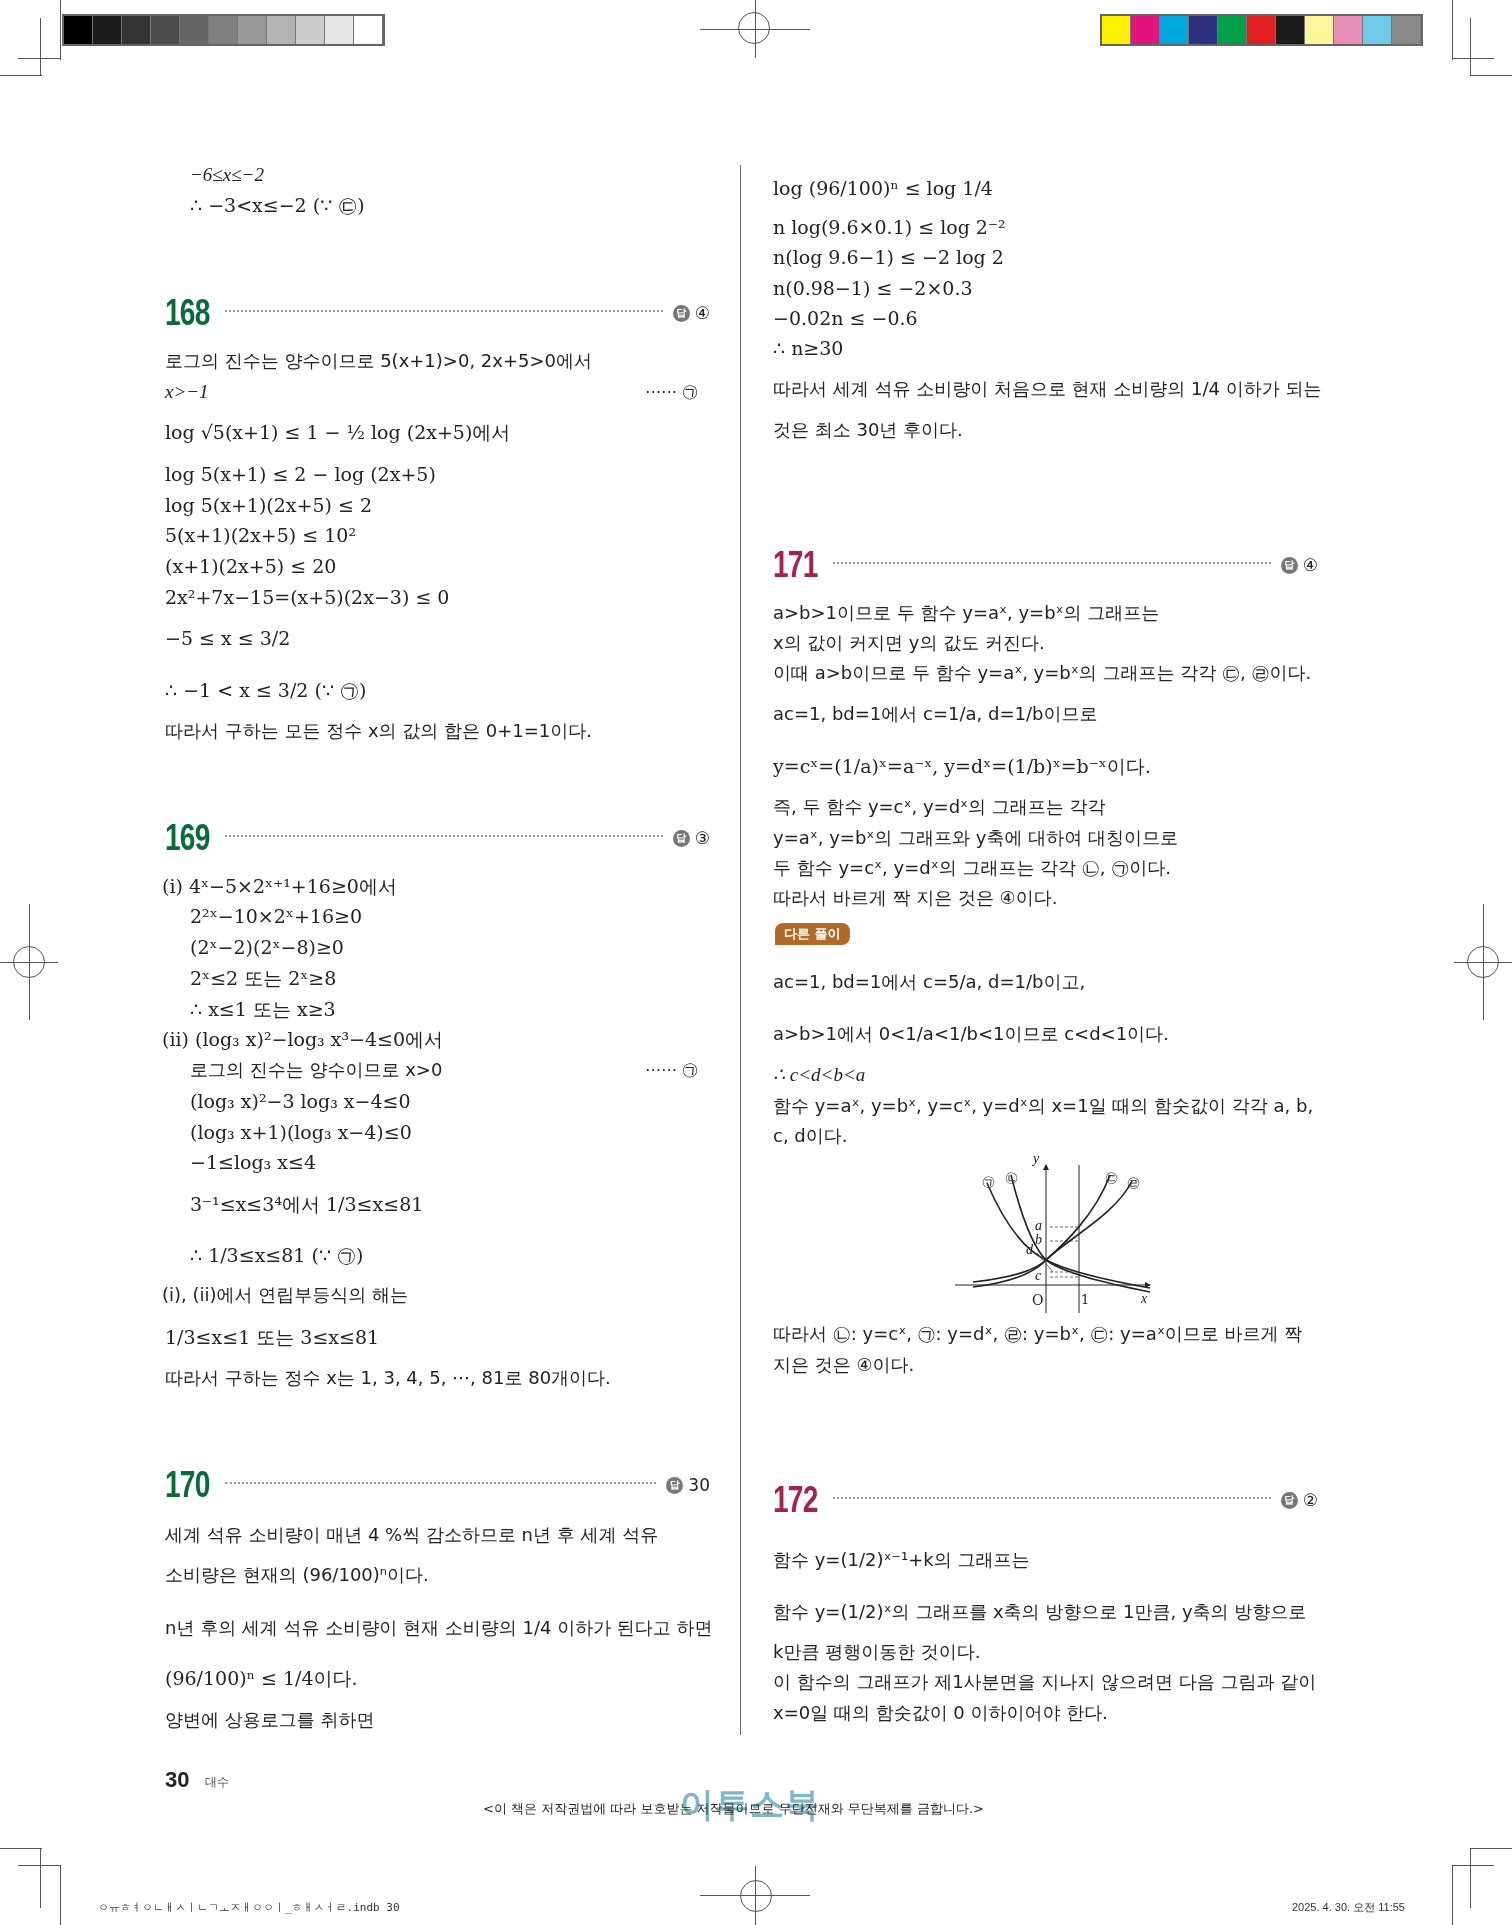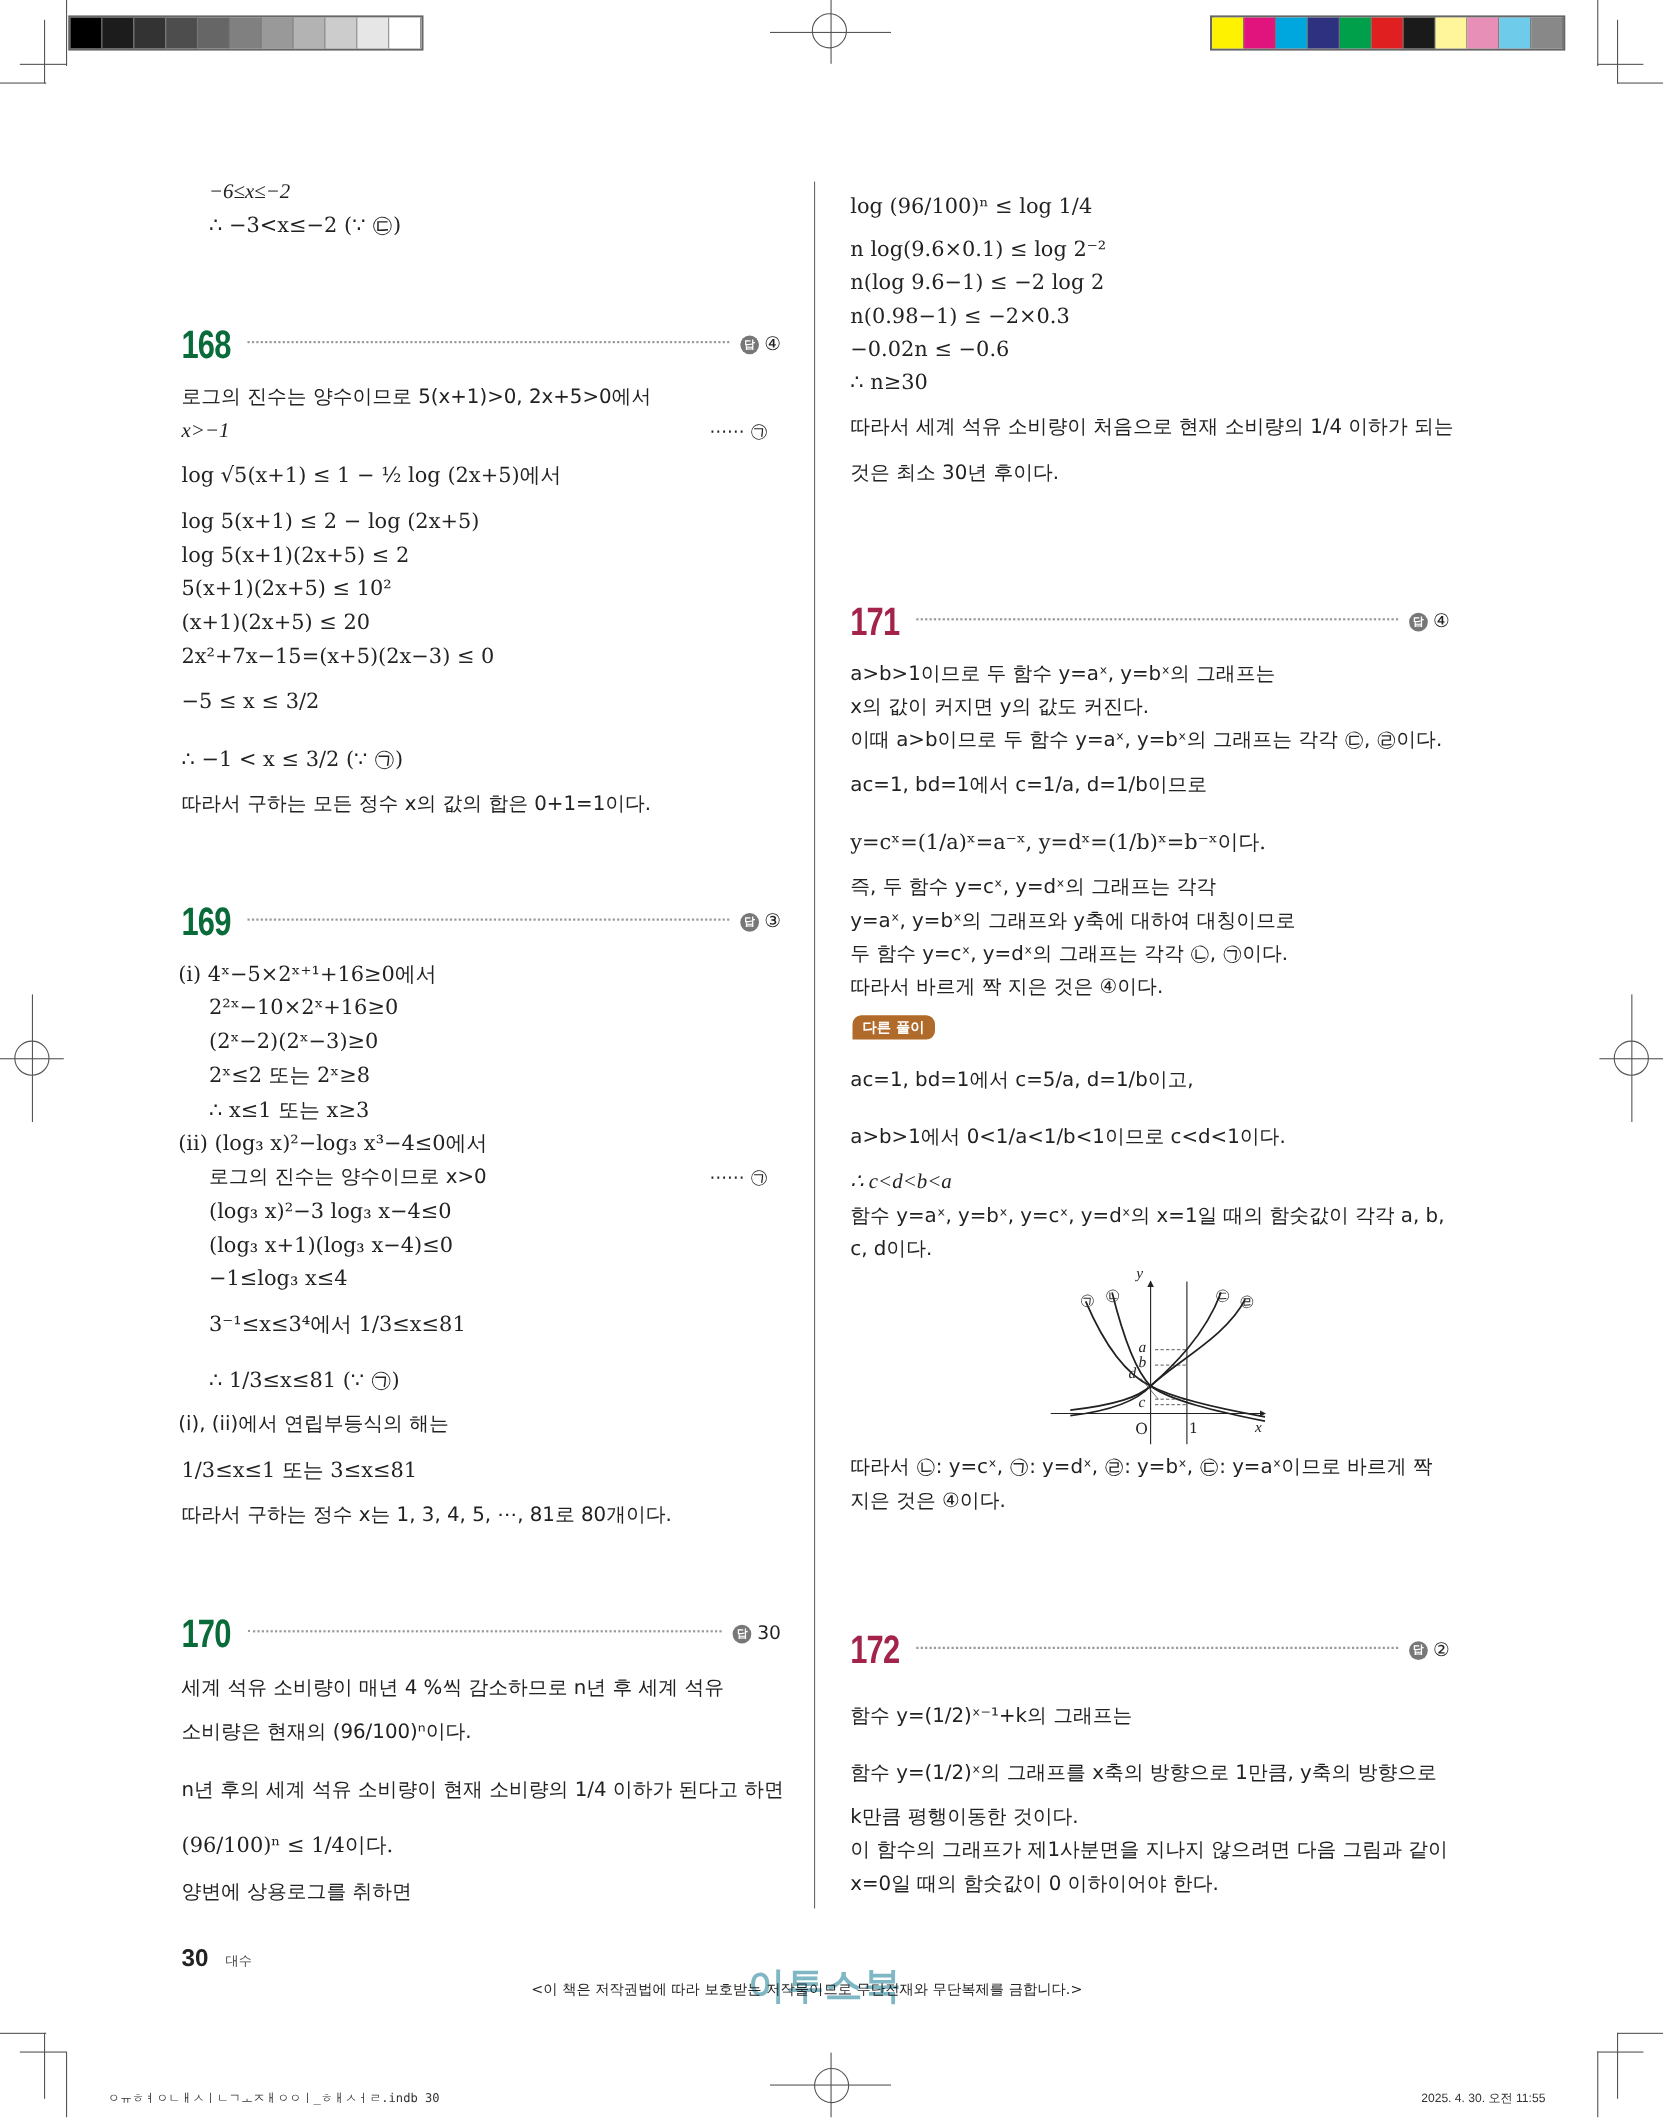--- a/index.html
+++ b/index.html
@@ -124,21 +124,21 @@
   <div class="line hangul" style="left:165px;top:719px;">따라서 구하는 모든 정수 x의 값의 합은 0+1=1이다.</div>
 
   <div class="phead" style="left:165px;top:818px;width:545px;">
     <span class="pnum" style="color:#0a6b3a;">169</span>
     <span class="pdots"></span>
     <span class="ans-badge">답</span>
     <span class="ans-val">③</span>
   </div>
   <div class="line" style="left:162px;top:874px;">(i) 4ˣ−5×2ˣ⁺¹+16≥0에서</div>
   <div class="line" style="left:190px;top:904px;">2²ˣ−10×2ˣ+16≥0</div>
-  <div class="line" style="left:190px;top:935px;">(2ˣ−2)(2ˣ−3)≥0</div>
+  <div class="line" style="left:190px;top:935px;">(2ˣ−2)(2ˣ−8)≥0</div>
   <div class="line" style="left:190px;top:966px;">2ˣ≤2 또는 2ˣ≥8</div>
   <div class="line" style="left:190px;top:997px;">∴ x≤1 또는 x≥3</div>
   <div class="line" style="left:162px;top:1027px;">(ii) (log₃ x)²−log₃ x³−4≤0에서</div>
   <div class="line hangul" style="left:190px;top:1058px;">로그의 진수는 양수이므로 x&gt;0</div>
   <div class="line circ" style="left:645px;top:1058px;">⋯⋯ ㉠</div>
   <div class="line" style="left:190px;top:1089px;">(log₃ x)²−3 log₃ x−4≤0</div>
   <div class="line" style="left:190px;top:1120px;">(log₃ x+1)(log₃ x−4)≤0</div>
   <div class="line" style="left:190px;top:1150px;">−1≤log₃ x≤4</div>
   <div class="line" style="left:190px;top:1192px;">3⁻¹≤x≤3⁴에서 1/3≤x≤81</div>
   <div class="line" style="left:190px;top:1243px;">∴ 1/3≤x≤81 (∵ ㉠)</div>

